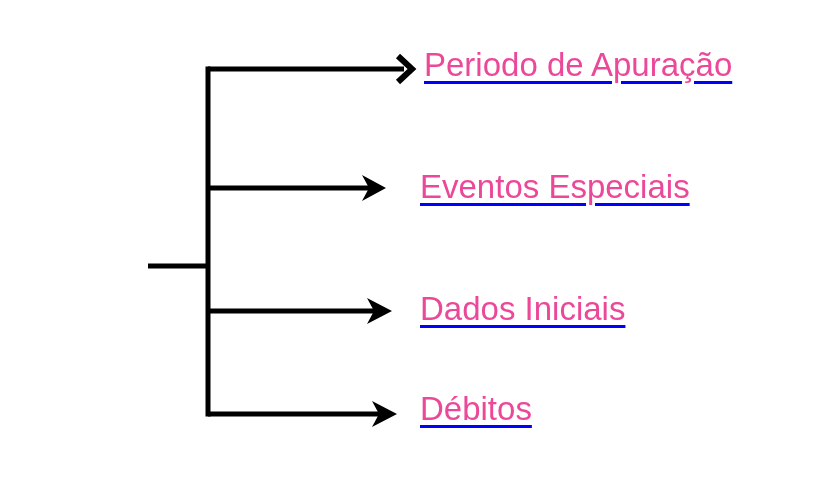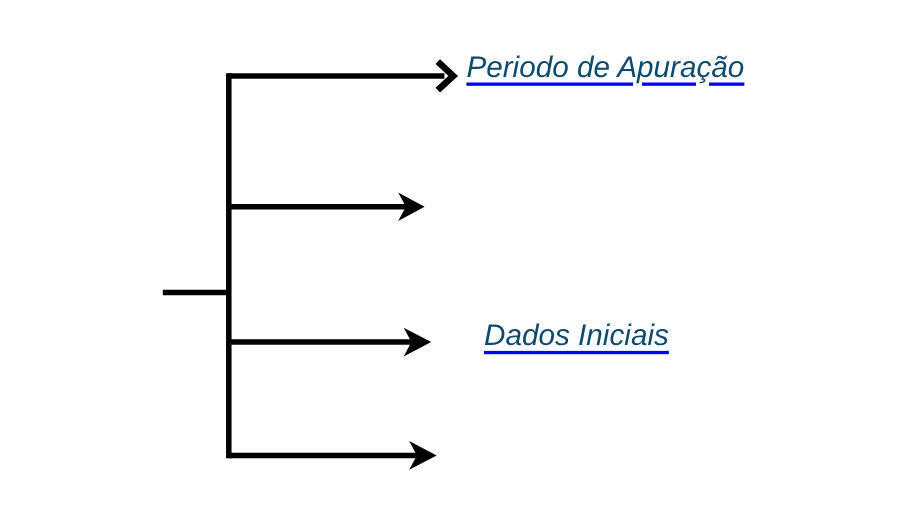--- a/index.html
+++ b/index.html
@@ -21,46 +21,45 @@
   }
   #connector-layer {
     position: absolute;
     left: 0;
     top: 0;
     width: 819px;
     height: 483px;
   }
   .node-label {
     position: absolute;
-    color: #0c4a6e;
+    color: #ec4899;
     font-family: "Liberation Sans", sans-serif;
-    font-size: 27px;
+    font-size: 33px;
     line-height: 1;
     white-space: nowrap;
     text-decoration: underline;
     text-decoration-color: #0000ff;
     text-underline-offset: 5px;
     text-decoration-thickness: 3px;
     cursor: pointer;
-    font-style: italic;
   }
   #node-root-label {
     left: 36px;
     top: 248px;
   }
   #node-periodo-label {
     left: 424px;
     top: 48px;
   }
   #node-eventos-label {
     left: 420px;
     top: 170px;
   }
   #node-dados-label {
-    left: 440px;
+    left: 420px;
     top: 292px;
   }
   #node-debitos-label {
     left: 420px;
     top: 392px;
   }
 </style>
 </head>
 <body>
 
@@ -87,17 +86,19 @@
     <path d="M 386 188 L 362 175 L 369 188 L 362 201 Z" fill="#000000" stroke="none"></path>
 
     <path d="M 392 311 L 367 298 L 374 311 L 367 324 Z" fill="#000000" stroke="none"></path>
 
     <path d="M 397 414 L 372 401 L 379 414 L 372 427 Z" fill="#000000" stroke="none"></path>
   </svg>
 
 
   <span id="node-periodo-label" class="node-label">Periodo de Apuração</span>
 
+  <span id="node-eventos-label" class="node-label">Eventos Especiais</span>
 
   <span id="node-dados-label" class="node-label">Dados Iniciais</span>
 
+  <span id="node-debitos-label" class="node-label">Débitos</span>
 
 </div>
 
 </body></html>

